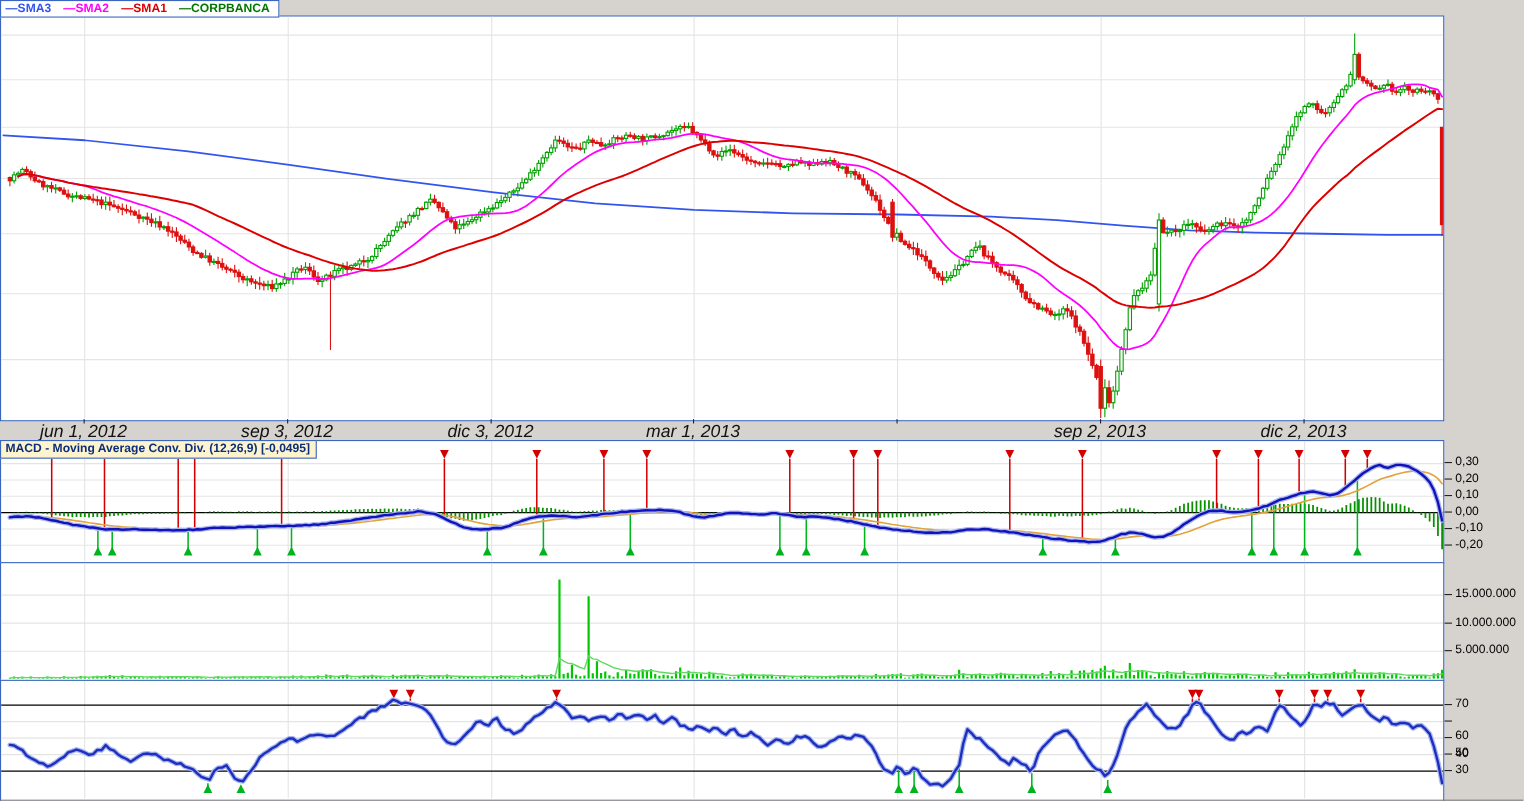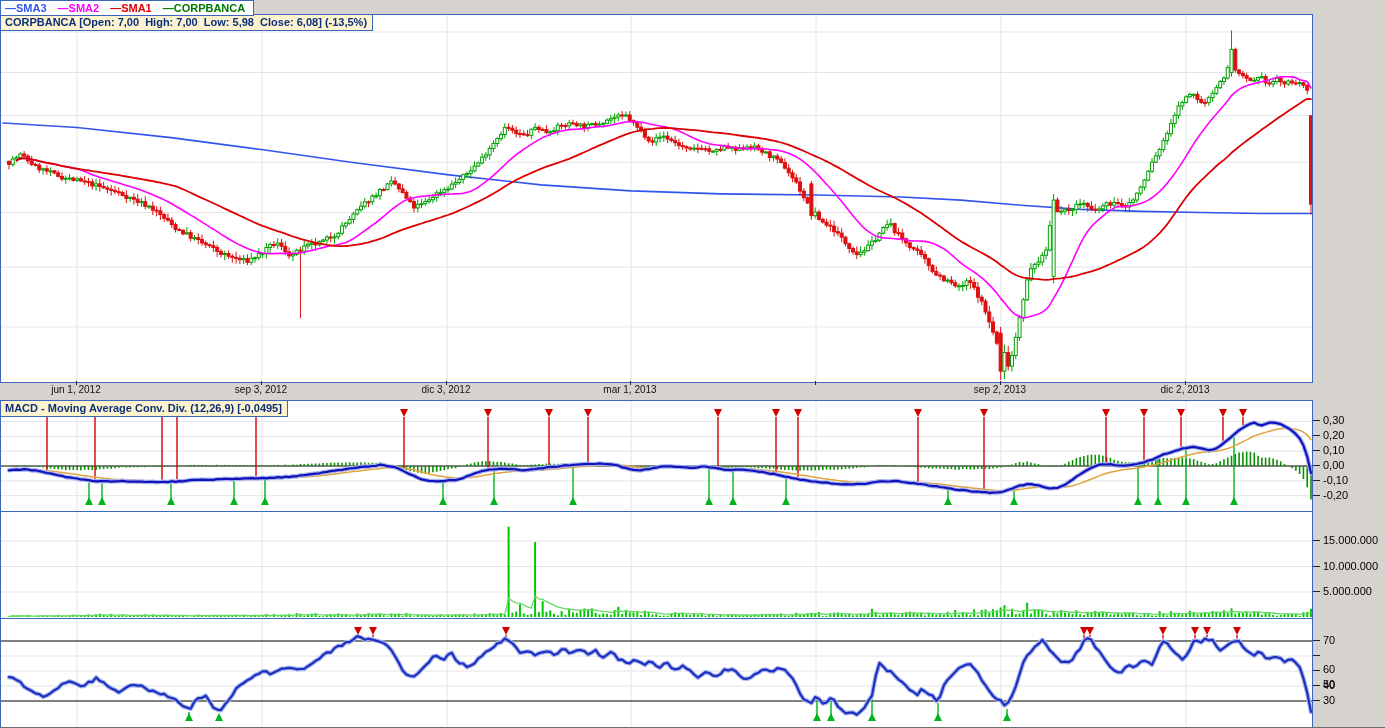--- a/index.html
+++ b/index.html
@@ -4,21 +4,21 @@
 <style>
   html,body{margin:0;padding:0;width:1385px;height:728px;overflow:hidden;
     background:#d6d3ce;font-family:"Liberation Sans",sans-serif;}
   #stage{position:relative;width:1385px;height:728px;}
   .plot{position:absolute;left:0;width:1311px;background:#fff;border:1px solid #3a66c0;}
   .plot svg{display:block;}
   .axis{position:absolute;left:1313px;width:72px;overflow:hidden;}
   .axis .tick{position:absolute;left:0;width:7px;height:1px;background:#222;}
   .axis .lbl{position:absolute;left:10px;font-size:11px;color:#000;white-space:nowrap;}
   #xstrip{position:absolute;left:0;top:381px;width:1385px;height:19px;}
-  #xstrip .xlbl{position:absolute;top:3px;font-size:10px;color:#111;transform:translateX(-50%);white-space:nowrap;}
+  #xstrip .xlbl{position:absolute;top:3px;font-size:16px;color:#111;transform:translateX(-50%);white-space:nowrap;font-style:italic;}
   #xstrip .xtick{position:absolute;top:0;width:1px;height:4px;background:#223;}
   .ttl{position:absolute;z-index:5;display:inline-block;background:#fdf3cf;border:1px solid #3a66c0;
     padding:0 5px 1px 4px;font-size:11px;font-weight:bold;color:#0b2f7a;white-space:pre;line-height:14px;}
   #legendbar{position:absolute;z-index:6;left:0;top:0;height:14px;background:#fff;border:1px solid #3a66c0;
     display:flex;align-items:center;padding:0 8px 0 4px;gap:11px;line-height:13px;}
   #legendbar .li{font-size:11px;font-weight:bold;white-space:pre;}
   #bottombar{position:absolute;left:0;top:727px;width:1385px;height:1px;background:#6d6d6d;}
 </style>
 </head>
 <body>
@@ -737,21 +737,20 @@
           <rect x="1300.9358" y="67.59681578708864" width="3" height="2.6537289104005595" fill="#dd1010" stroke="#dd1010" stroke-width="1"></rect>
           <line x1="1306.2207" y1="69.37349495831359" x2="1306.2207" y2="79.34796335438705" stroke="#dd1010" stroke-width="1"></line>
           <rect x="1304.7207" y="70.2505446974892" width="3" height="4.904668492049041" fill="#dd1010" stroke="#dd1010" stroke-width="1"></rect>
           <line x1="1310.0056" y1="100.7467904528853" x2="1310.0056" y2="199.58725154670947" stroke="#dd1010" stroke-width="1"></line>
           <rect x="1308.5056" y="100.7467904528853" width="3" height="88.4322623512744" fill="#dd1010" stroke="#dd1010" stroke-width="1"></rect>
         </g>
         <polyline points="15.6,145.3 19.4,143.7 23.1,143.2 26.9,143.6 30.7,144.4 34.5,145.1 38.3,146.2 42.1,147.0 45.8,147.8 49.6,148.5 53.4,149.2 57.2,150.0 61.0,151.0 64.8,151.7 68.6,152.4 72.3,153.1 76.1,153.9 79.9,155.1 83.7,156.5 87.5,158.0 91.3,159.7 95.1,161.0 98.8,162.2 102.6,163.5 106.4,164.5 110.2,165.7 114.0,166.9 117.8,168.1 121.5,169.3 125.3,170.6 129.1,171.6 132.9,172.7 136.7,174.1 140.5,175.3 144.3,176.8 148.0,178.2 151.8,179.8 155.6,181.4 159.4,183.0 163.2,184.9 167.0,186.7 170.8,188.8 174.5,191.0 178.3,193.2 182.1,195.5 185.9,197.8 189.7,200.1 193.5,202.3 197.2,204.6 201.0,207.1 204.8,209.4 208.6,211.9 212.4,214.2 216.2,216.7 220.0,219.1 223.7,221.5 227.5,223.8 231.3,226.0 235.1,228.1 238.9,230.1 242.7,231.7 246.4,233.5 250.2,234.9 254.0,236.3 257.8,237.1 261.6,238.0 265.4,238.5 269.2,238.6 272.9,238.6 276.7,238.4 280.5,238.4 284.3,238.4 288.1,238.5 291.9,238.5 295.7,238.2 299.4,237.8 303.2,237.2 307.0,236.3 310.8,235.4 314.6,234.5 318.4,233.5 322.1,232.6 325.9,231.6 329.7,230.8 333.5,230.2 337.3,229.5 341.1,228.5 344.9,227.4 348.6,225.8 352.4,223.7 356.2,221.1 360.0,218.4 363.8,215.7 367.6,213.0 371.4,210.2 375.1,207.5 378.9,204.5 382.7,201.4 386.5,198.2 390.3,194.9 394.1,192.0 397.8,189.3 401.6,186.8 405.4,184.9 409.2,183.6 413.0,182.8 416.8,182.0 420.6,181.4 424.3,181.0 428.1,180.6 431.9,180.4 435.7,179.9 439.5,179.7 443.3,179.3 447.0,179.3 450.8,179.0 454.6,178.9 458.4,178.8 462.2,178.3 466.0,177.4 469.8,176.2 473.5,174.4 477.3,172.2 481.1,169.4 484.9,166.6 488.7,163.6 492.5,160.3 496.3,156.9 500.0,153.4 503.8,149.7 507.6,146.1 511.4,142.8 515.2,139.7 519.0,137.0 522.7,134.3 526.5,131.9 530.3,129.4 534.1,126.9 537.9,124.6 541.7,122.6 545.5,121.0 549.2,119.6 553.0,118.3 556.8,117.0 560.6,116.0 564.4,115.3 568.2,114.6 572.0,114.4 575.7,114.3 579.5,113.9 583.3,113.6 587.1,113.1 590.9,112.5 594.7,111.9 598.4,111.6 602.2,111.4 606.0,110.9 609.8,110.3 613.6,109.4 617.4,108.5 621.2,107.6 624.9,107.0 628.7,106.7 632.5,106.6 636.3,106.8 640.1,107.2 643.9,107.8 647.6,108.7 651.4,109.5 655.2,110.3 659.0,111.0 662.8,111.6 666.6,112.4 670.4,113.4 674.1,114.6 677.9,116.1 681.7,117.8 685.5,119.6 689.3,121.5 693.1,123.3 696.9,124.9 700.6,126.4 704.4,127.6 708.2,128.7 712.0,129.5 715.8,130.0 719.6,130.4 723.3,130.9 727.1,131.5 730.9,132.1 734.7,132.7 738.5,133.1 742.3,133.5 746.1,133.6 749.8,133.6 753.6,133.5 757.4,133.6 761.2,133.8 765.0,134.0 768.8,134.5 772.5,134.9 776.3,135.3 780.1,135.9 783.9,137.0 787.7,138.2 791.5,140.0 795.3,141.8 799.0,144.2 802.8,146.8 806.6,149.8 810.4,153.4 814.2,157.0 818.0,160.9 821.8,165.1 825.5,169.3 829.3,173.3 833.1,177.8 836.9,182.0 840.7,186.5 844.5,191.2 848.2,196.0 852.0,200.7 855.8,205.3 859.6,209.5 863.4,213.4 867.2,216.4 871.0,218.9 874.7,221.0 878.5,222.0 882.3,222.9 886.1,223.2 889.9,223.3 893.7,223.7 897.5,224.1 901.2,224.5 905.0,225.0 908.8,225.6 912.6,225.9 916.4,226.0 920.2,226.1 923.9,226.4 927.7,227.1 931.5,228.2 935.3,229.8 939.1,231.7 942.9,233.9 946.7,236.5 950.4,239.6 954.2,243.0 958.0,246.5 961.8,249.4 965.6,252.1 969.4,254.6 973.1,257.0 976.9,259.8 980.7,262.7 984.5,266.1 988.3,269.9 992.1,273.9 995.9,278.1 999.6,283.4 1003.4,287.6 1007.2,292.5 1011.0,296.6 1014.8,299.8 1018.6,301.8 1022.4,302.6 1026.1,302.3 1029.9,301.3 1033.7,300.3 1037.5,299.1 1041.3,297.2 1045.1,294.4 1048.8,289.9 1052.6,283.2 1056.4,276.8 1060.2,269.9 1064.0,262.4 1067.8,253.7 1071.6,245.9 1075.3,237.3 1079.1,229.3 1082.9,222.1 1086.7,216.2 1090.5,211.4 1094.3,207.6 1098.1,204.4 1101.8,201.2 1105.6,198.0 1109.4,195.3 1113.2,192.8 1117.0,191.5 1120.8,191.8 1124.5,191.6 1128.3,191.1 1132.1,190.6 1135.9,189.6 1139.7,188.4 1143.5,187.0 1147.3,185.1 1151.0,182.8 1154.8,179.9 1158.6,176.5 1162.4,172.6 1166.2,168.3 1170.0,163.6 1173.7,158.6 1177.5,152.9 1181.3,147.3 1185.1,141.2 1188.9,135.0 1192.7,128.8 1196.5,123.2 1200.2,117.9 1204.0,113.0 1207.8,108.1 1211.6,103.4 1215.4,98.9 1219.2,94.5 1223.0,90.2 1226.7,85.7 1230.5,80.6 1234.3,77.1 1238.1,74.4 1241.9,72.2 1245.7,70.7 1249.4,69.5 1253.2,68.6 1257.0,67.6 1260.8,66.7 1264.6,65.7 1268.4,64.7 1272.2,63.6 1275.9,62.5 1279.7,61.9 1283.5,61.7 1287.3,61.7 1291.1,61.9 1294.9,62.8 1298.7,64.7 1302.4,65.5 1306.2,66.5 1310.0,73.0" fill="none" stroke="#ff00ff" stroke-width="1.6" stroke-linejoin="round" stroke-linecap="round"></polyline>
         <polyline points="15.6,145.3 19.4,143.7 23.1,143.2 26.9,143.6 30.7,144.4 34.5,145.1 38.3,146.2 42.1,147.0 45.8,147.8 49.6,148.5 53.4,149.2 57.2,150.0 61.0,151.0 64.8,151.7 68.6,152.4 72.3,153.1 76.1,153.7 79.9,154.3 83.7,154.9 87.5,155.4 91.3,156.1 95.1,156.6 98.8,157.2 102.6,157.8 106.4,158.4 110.2,159.0 114.0,159.6 117.8,160.2 121.5,160.8 125.3,161.5 129.1,162.1 132.9,162.8 136.7,163.5 140.5,164.1 144.3,164.8 148.0,165.5 151.8,166.2 155.6,167.0 159.4,167.7 163.2,168.6 167.0,169.4 170.8,170.3 174.5,171.2 178.3,172.7 182.1,174.3 185.9,176.0 189.7,177.8 193.5,179.6 197.2,181.4 201.0,183.1 204.8,184.8 208.6,186.5 212.4,188.2 216.2,190.0 220.0,191.8 223.7,193.6 227.5,195.4 231.3,197.1 235.1,198.9 238.9,200.7 242.7,202.4 246.4,204.3 250.2,206.0 254.0,207.7 257.8,209.3 261.6,210.8 265.4,212.2 269.2,213.6 272.9,214.9 276.7,216.1 280.5,217.3 284.3,218.7 288.1,220.1 291.9,221.5 295.7,222.6 299.4,223.9 303.2,224.9 307.0,225.9 310.8,226.8 314.6,227.7 318.4,228.5 322.1,229.2 325.9,229.8 329.7,230.3 333.5,230.8 337.3,231.1 341.1,231.1 344.9,231.0 348.6,230.7 352.4,230.2 356.2,229.7 360.0,229.0 363.8,228.2 367.6,227.3 371.4,226.2 375.1,225.1 378.9,223.8 382.7,222.5 386.5,220.9 390.3,219.2 394.1,217.7 397.8,216.1 401.6,214.7 405.4,213.3 409.2,212.1 413.0,210.9 416.8,209.7 420.6,208.5 424.3,207.2 428.1,206.1 431.9,204.8 435.7,203.6 439.5,202.5 443.3,201.2 447.0,200.0 450.8,198.6 454.6,197.1 458.4,195.4 462.2,193.7 466.0,192.0 469.8,190.2 473.5,188.4 477.3,186.6 481.1,184.7 484.9,182.7 488.7,180.6 492.5,178.5 496.3,176.3 500.0,174.0 503.8,171.5 507.6,169.2 511.4,167.0 515.2,165.0 519.0,163.1 522.7,161.3 526.5,159.7 530.3,157.9 534.1,156.3 537.9,154.6 541.7,153.1 545.5,151.7 549.2,150.4 553.0,149.1 556.8,147.8 560.6,146.5 564.4,145.2 568.2,143.8 572.0,142.2 575.7,140.6 579.5,138.9 583.3,137.2 587.1,135.5 590.9,133.7 594.7,132.1 598.4,130.4 602.2,128.8 606.0,127.2 609.8,125.6 613.6,124.0 617.4,122.4 621.2,120.9 624.9,119.4 628.7,118.2 632.5,117.0 636.3,116.0 640.1,115.2 643.9,114.6 647.6,114.1 651.4,113.8 655.2,113.4 659.0,113.1 662.8,113.0 666.6,113.0 670.4,113.1 674.1,113.5 677.9,113.8 681.7,114.2 685.5,114.5 689.3,114.8 693.1,115.1 696.9,115.4 700.6,115.8 704.4,116.3 708.2,116.8 712.0,117.3 715.8,117.6 719.6,118.0 723.3,118.4 727.1,118.9 730.9,119.4 734.7,119.9 738.5,120.5 742.3,121.0 746.1,121.5 749.8,122.0 753.6,122.4 757.4,123.0 761.2,123.6 765.0,124.2 768.8,125.0 772.5,125.7 776.3,126.5 780.1,127.5 783.9,128.7 787.7,129.9 791.5,131.3 795.3,132.8 799.0,134.4 802.8,136.0 806.6,137.7 810.4,139.5 814.2,141.1 818.0,142.8 821.8,144.5 825.5,146.4 829.3,148.3 833.1,150.4 836.9,152.4 840.7,154.5 844.5,156.7 848.2,158.9 852.0,161.1 855.8,163.4 859.6,165.6 863.4,167.8 867.2,170.0 871.0,172.0 874.7,174.0 878.5,175.8 882.3,177.5 886.1,179.2 889.9,180.9 893.7,182.8 897.5,184.7 901.2,186.8 905.0,188.9 908.8,191.1 912.6,193.4 916.4,195.7 920.2,198.1 923.9,200.7 927.7,203.3 931.5,206.0 935.3,208.8 939.1,211.4 942.9,214.3 946.7,217.0 950.4,219.7 954.2,222.4 958.0,224.9 961.8,227.4 965.6,229.6 969.4,231.7 973.1,233.7 976.9,235.8 980.7,237.7 984.5,239.9 988.3,242.1 992.1,244.5 995.9,247.0 999.6,250.0 1003.4,252.6 1007.2,255.4 1011.0,258.0 1014.8,260.0 1018.6,261.5 1022.4,262.6 1026.1,263.2 1029.9,263.5 1033.7,263.9 1037.5,264.2 1041.3,264.6 1045.1,264.8 1048.8,264.6 1052.6,263.9 1056.4,263.6 1060.2,263.3 1064.0,262.7 1067.8,262.2 1071.6,261.5 1075.3,260.6 1079.1,259.5 1082.9,258.4 1086.7,257.4 1090.5,256.3 1094.3,255.2 1098.1,253.8 1101.8,252.3 1105.6,250.6 1109.4,249.0 1113.2,247.2 1117.0,245.4 1120.8,243.7 1124.5,241.9 1128.3,240.0 1132.1,238.0 1135.9,236.1 1139.7,233.9 1143.5,231.4 1147.3,228.6 1151.0,225.4 1154.8,221.9 1158.6,218.1 1162.4,213.8 1166.2,209.3 1170.0,203.9 1173.7,198.8 1177.5,193.2 1181.3,187.7 1185.1,182.5 1188.9,177.6 1192.7,173.1 1196.5,169.1 1200.2,165.4 1204.0,161.8 1207.8,158.2 1211.6,154.6 1215.4,151.0 1219.2,147.7 1223.0,144.9 1226.7,141.6 1230.5,137.8 1234.3,134.7 1238.1,131.6 1241.9,128.6 1245.7,125.8 1249.4,123.1 1253.2,120.3 1257.0,117.5 1260.8,114.6 1264.6,111.9 1268.4,109.2 1272.2,106.5 1275.9,103.8 1279.7,101.2 1283.5,98.7 1287.3,96.1 1291.1,93.5 1294.9,90.9 1298.7,88.4 1302.4,86.0 1306.2,83.8 1310.0,84.2" fill="none" stroke="#dd0000" stroke-width="1.8" stroke-linejoin="round" stroke-linecap="round"></polyline>
       </svg>
   </div>
-  <span class="ttl" style="left:0;top:14px;">CORPBANCA [Open: 7,00  High: 7,00  Low: 5,98  Close: 6,08] (-13,5%)</span>
 
   <div id="xstrip">
       <div class="xtick" style="left: 76px;"></div>
       <div class="xlbl" style="left: 76px;">jun 1, 2012</div>
       <div class="xtick" style="left: 261px;"></div>
       <div class="xlbl" style="left: 261px;">sep 3, 2012</div>
       <div class="xtick" style="left: 446px;"></div>
       <div class="xlbl" style="left: 446px;">dic 3, 2012</div>
       <div class="xtick" style="left: 630px;"></div>
       <div class="xlbl" style="left: 630px;">mar 1, 2013</div>

